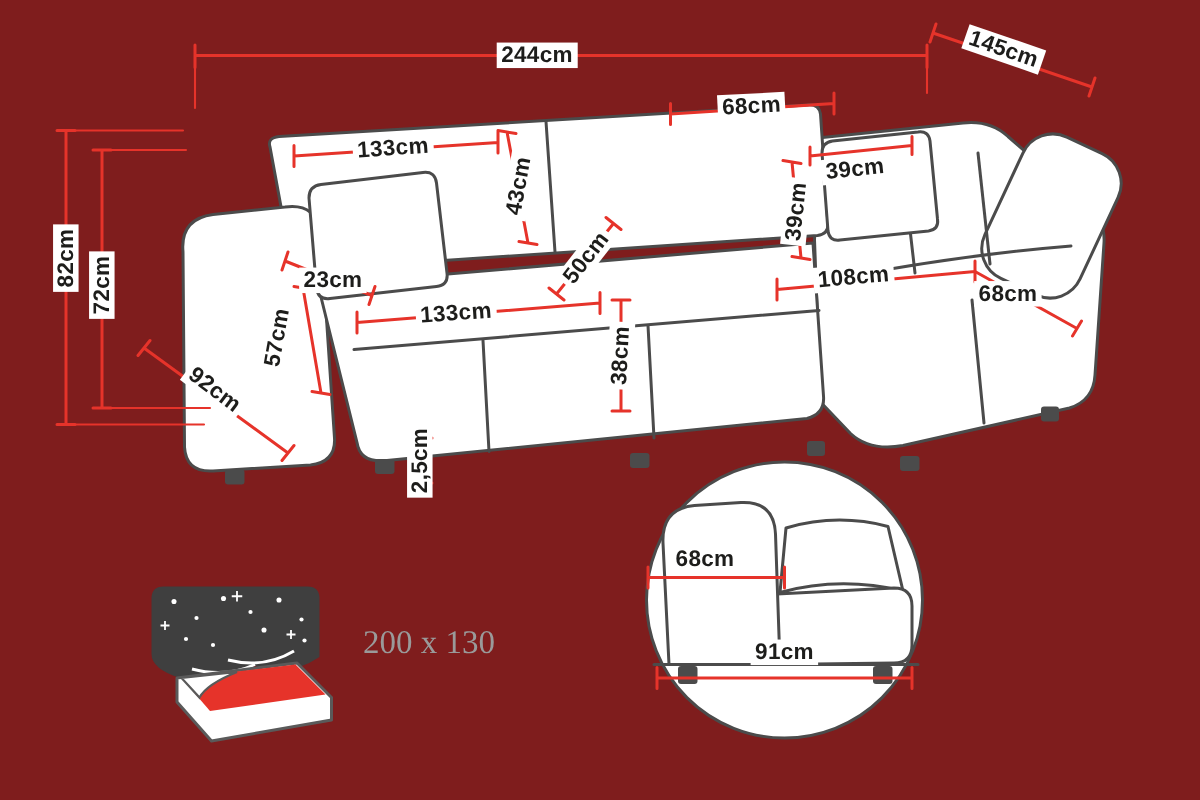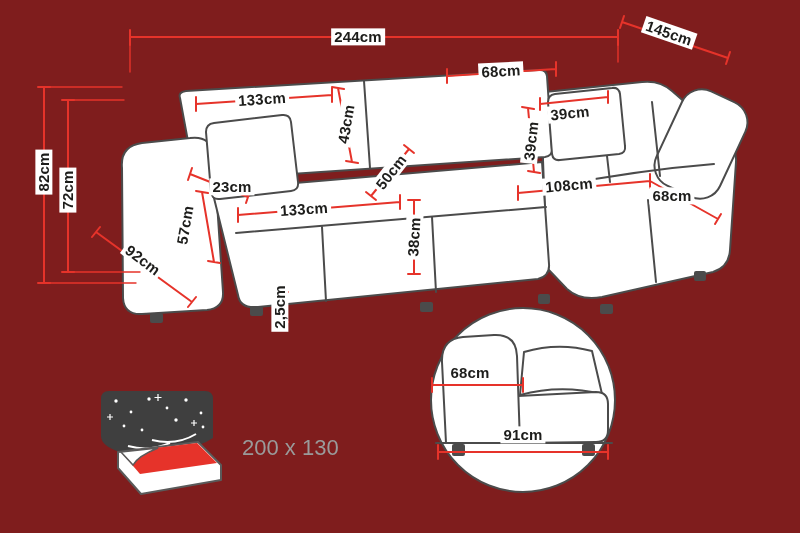--- a/index.html
+++ b/index.html
@@ -155,28 +155,28 @@
 
   <span class="dim" style="left:358px;top:37px;transform:translate(-50%,-50%)">244cm</span>
   <span class="dim" style="left:669px;top:33px;transform:translate(-50%,-50%) rotate(19deg)">145cm</span>
   <span class="dim" style="left:501px;top:71px;transform:translate(-50%,-50%) rotate(-3deg)">68cm</span>
   <span class="dim" style="left:262px;top:99px;transform:translate(-50%,-50%) rotate(-4deg)">133cm</span>
   <span class="dim" style="left:346px;top:124px;transform:translate(-50%,-50%) rotate(-80deg)">43cm</span>
   <span class="dim" style="left:570px;top:113px;transform:translate(-50%,-50%) rotate(-6deg)">39cm</span>
   <span class="dim" style="left:531px;top:141px;transform:translate(-50%,-50%) rotate(-84deg)">39cm</span>
   <span class="dim" style="left:44px;top:172px;transform:translate(-50%,-50%) rotate(-90deg)">82cm</span>
   <span class="dim" style="left:68px;top:190px;transform:translate(-50%,-50%) rotate(-90deg)">72cm</span>
-  <span class="dim" style="left:232px;top:187px;transform:translate(-50%,-50%)">23cm</span>
+  <span class="dim" style="left:222px;top:187px;transform:translate(-50%,-50%)">23cm</span>
   <span class="dim" style="left:391px;top:172px;transform:translate(-50%,-50%) rotate(-52deg)">50cm</span>
   <span class="dim" style="left:569px;top:185px;transform:translate(-50%,-50%) rotate(-5deg)">108cm</span>
   <span class="dim" style="left:672px;top:196px;transform:translate(-50%,-50%)">68cm</span>
   <span class="dim" style="left:185px;top:225px;transform:translate(-50%,-50%) rotate(-80deg)">57cm</span>
   <span class="dim" style="left:304px;top:209px;transform:translate(-50%,-50%) rotate(-4deg)">133cm</span>
   <span class="dim" style="left:143px;top:260px;transform:translate(-50%,-50%) rotate(37deg)">92cm</span>
   <span class="dim" style="left:414px;top:237px;transform:translate(-50%,-50%) rotate(-87deg)">38cm</span>
   <span class="dim" style="left:280px;top:307px;transform:translate(-50%,-50%) rotate(-90deg)">2,5cm</span>
 
-  <span class="size-label" style="left:242px;top:435px;">200 x 130</span>
+  <span class="size-label" style="left:242px;top:415px;font-family:Liberation Serif, serif;">200 x 130</span>
 
   <span class="dim" style="left:470px;top:373px;transform:translate(-50%,-50%)">68cm</span>
   <span class="dim" style="left:523px;top:435px;transform:translate(-50%,-50%)">91cm</span>
 
 </div>
 
 </body></html>

